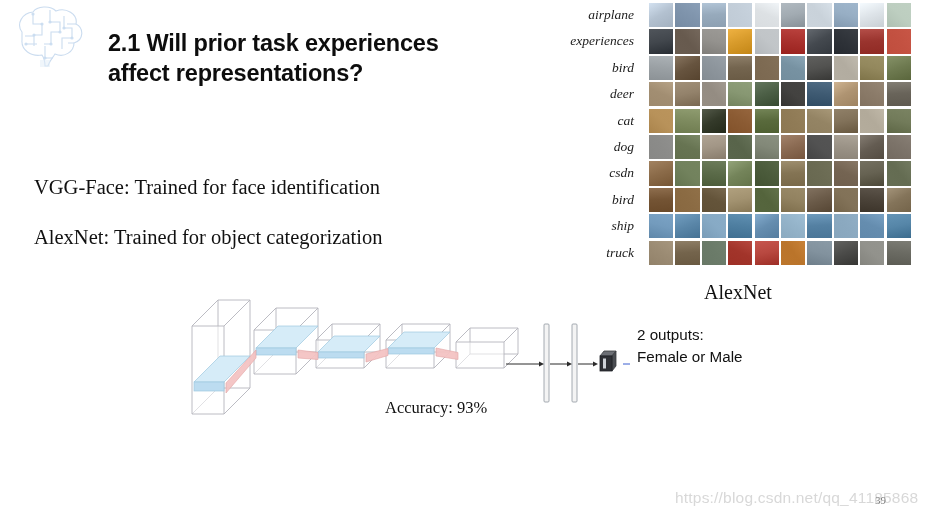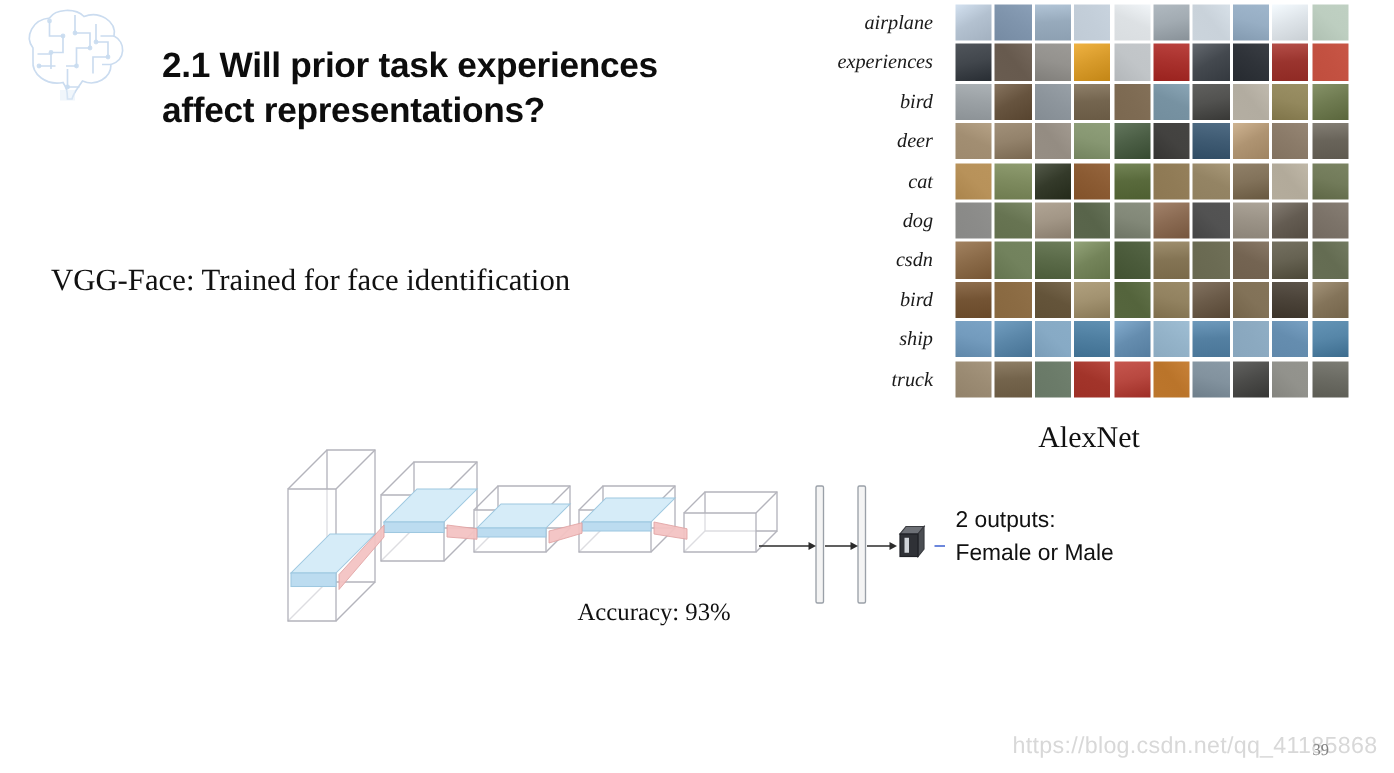--- a/index.html
+++ b/index.html
@@ -43,21 +43,21 @@
     font-family: "Liberation Serif", serif;
     font-size: 20.5px;
     color: #111111;
     white-space: nowrap;
   }
   #line-vggface { top: 176px; }
   #line-alexnet { top: 226px; }
 
   
   #dataset-panel {
-    position: absolute; left: 548px; top: 0px;
+    position: absolute; left: 560px; top: 0px;
     width: 356px; height: 315px;
   }
   #class-label-column {
     position: absolute; left: 0px; top: 2px;
     width: 78px;
   }
   .class-label {
     height: 26.4px;
     line-height: 26.4px;
     text-align: right;
@@ -97,21 +97,21 @@
     width: 450px; height: 145px;
   }
   #accuracy-label {
     position: absolute; left: 385px; top: 398px;
     font-family: "Liberation Serif", serif;
     font-size: 16.5px;
     color: #111111;
     white-space: nowrap;
   }
   #output-label {
-    position: absolute; left: 637px; top: 336px;
+    position: absolute; left: 637px; top: 324px;
     font-family: "Liberation Sans", sans-serif;
     font-size: 15.2px;
     line-height: 1.42;
     color: #111111;
     white-space: pre-line;
   }
 
   
   #watermark {
     position: absolute; left: 675px; top: 489px;
@@ -159,20 +159,21 @@
     </g>
     <g fill="#c8ddf2" opacity="0.5">
       <rect x="36" y="58" width="10" height="7"></rect>
     </g>
   </svg>
 
   <div id="slide-title">2.1 Will prior task experiences
 affect representations?</div>
 
   <div class="body-line" id="line-vggface">VGG-Face: Trained for face identification</div>
+  <div class="body-line" id="line-alexnet">AlexNet: Trained for object categorization</div>
 
   <div id="dataset-panel">
     <div id="class-label-column">
         <div class="class-label">airplane</div>
         <div class="class-label">experiences</div>
         <div class="class-label">bird</div>
         <div class="class-label">deer</div>
         <div class="class-label">cat</div>
         <div class="class-label">dog</div>
         <div class="class-label">csdn</div>

